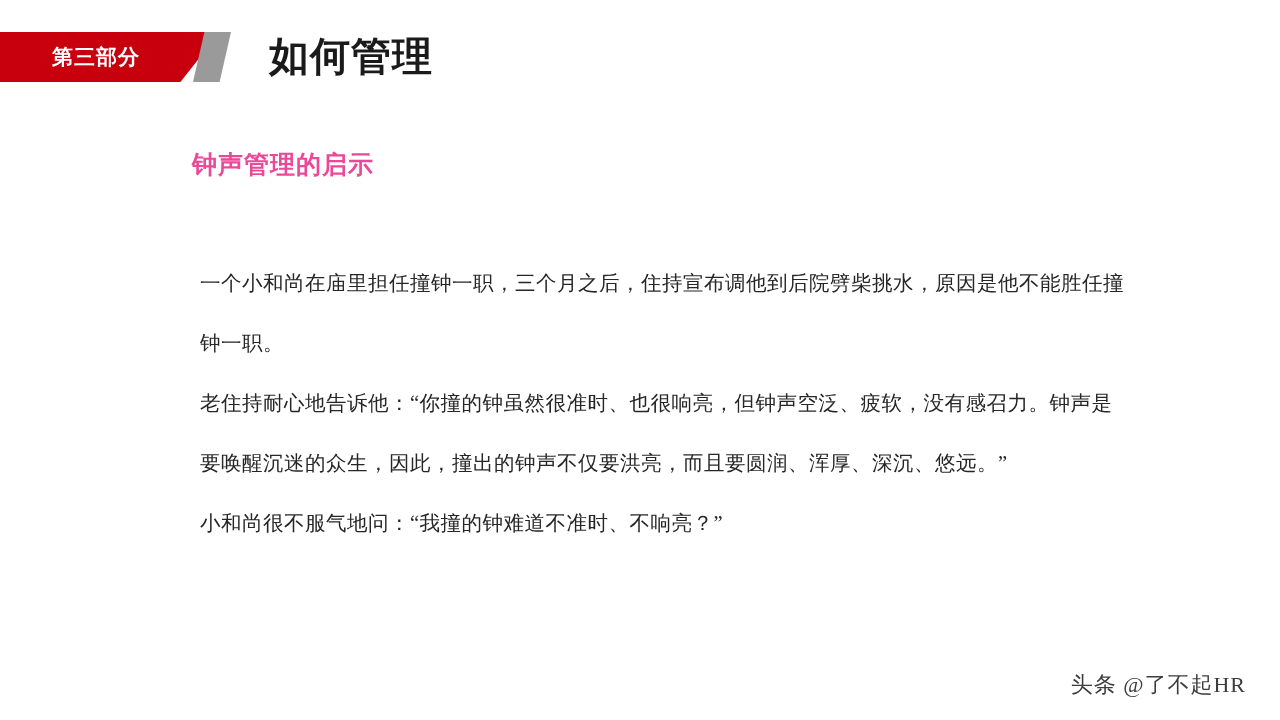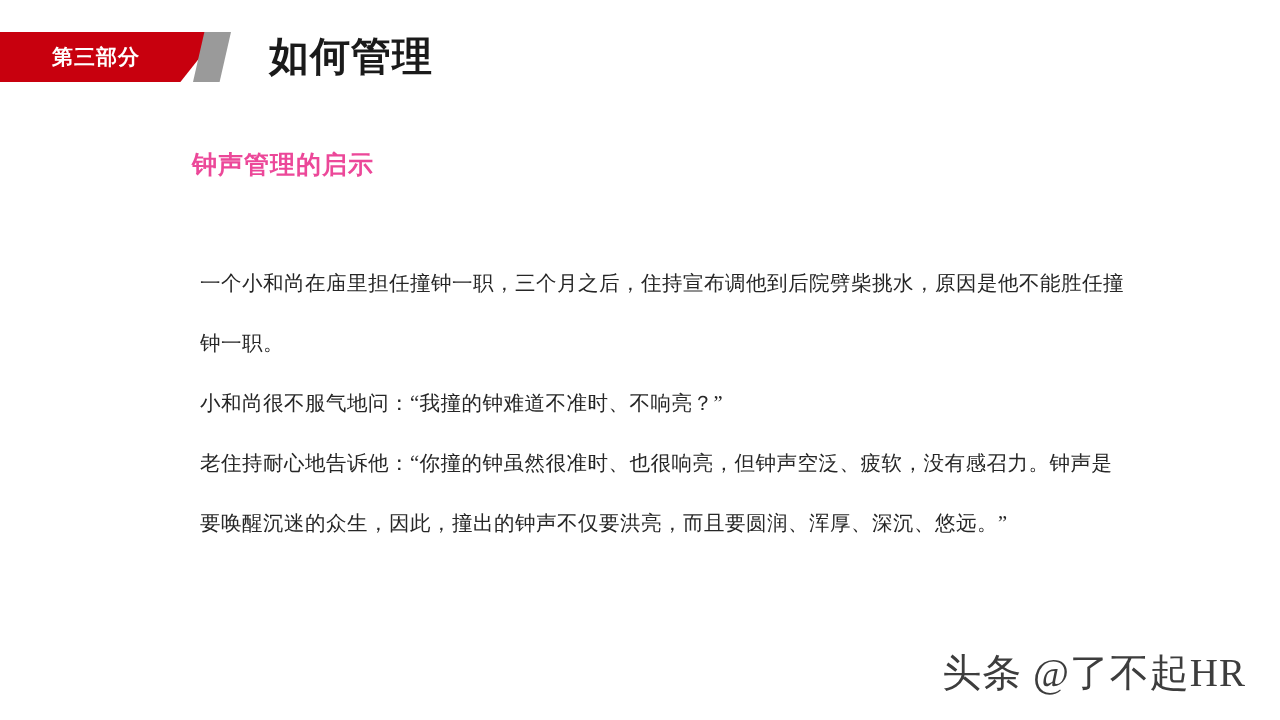--- a/index.html
+++ b/index.html
@@ -106,21 +106,21 @@
 
   .para + .para {
     margin-top: 0;
   }
 
   
   .watermark {
     position: absolute;
     right: 34px;
     bottom: 20px;
-    font-size: 39px;
+    font-size: 22px;
     color: #3d3d3d;
     letter-spacing: 1px;
     white-space: nowrap;
   }
 </style>
 </head>
 <body>
 
 <div class="slide">
 
@@ -128,19 +128,19 @@
     <div class="header-badge"></div>
     <div class="header-slash"></div>
     <div class="header-badge-text">第三部分</div>
     <div class="header-title">如何管理</div>
   </div>
 
   <div class="section-heading">钟声管理的启示</div>
 
   <div class="body-copy">
     <p class="para">一个小和尚在庙里担任撞钟一职，三个月之后，住持宣布调他到后院劈柴挑水，原因是他不能胜任撞钟一职。</p>
+    <p class="para">老住持耐心地告诉他：“你撞的钟虽然很准时、也很响亮，但钟声空泛、疲软，没有感召力。钟声是要唤醒沉迷的众生，因此，撞出的钟声不仅要洪亮，而且要圆润、浑厚、深沉、悠远。”</p>
     <p class="para">小和尚很不服气地问：“我撞的钟难道不准时、不响亮？”</p>
-    <p class="para">老住持耐心地告诉他：“你撞的钟虽然很准时、也很响亮，但钟声空泛、疲软，没有感召力。钟声是要唤醒沉迷的众生，因此，撞出的钟声不仅要洪亮，而且要圆润、浑厚、深沉、悠远。”</p>
   </div>
 
   <div class="watermark">头条 @了不起HR</div>
 
 </div>
 
 </body></html>

